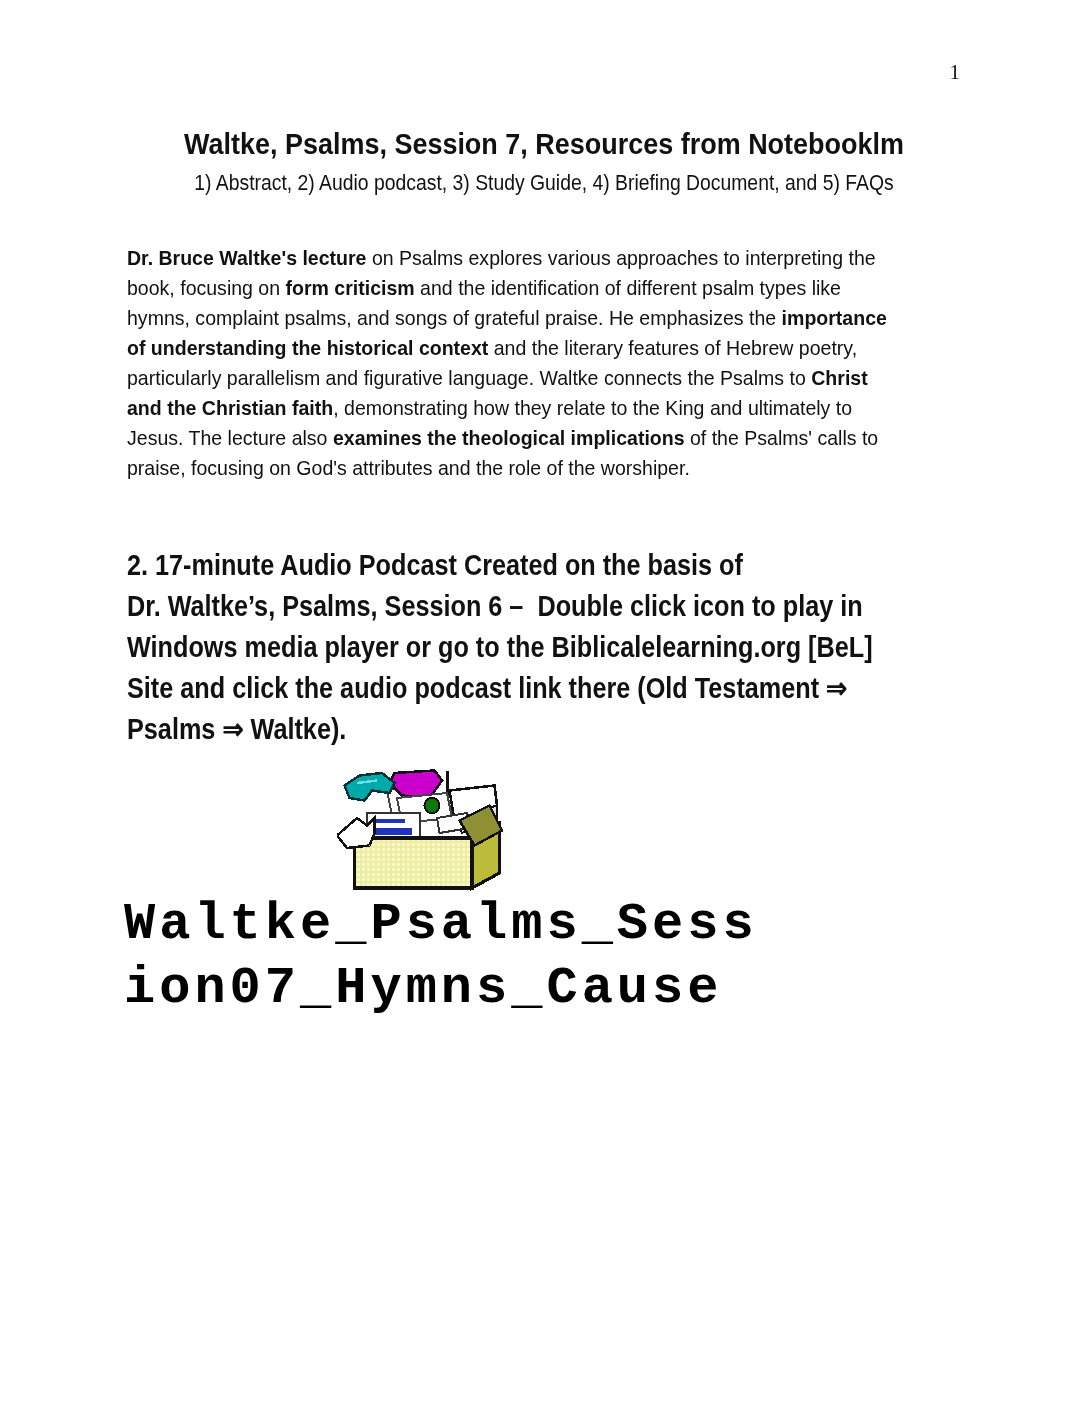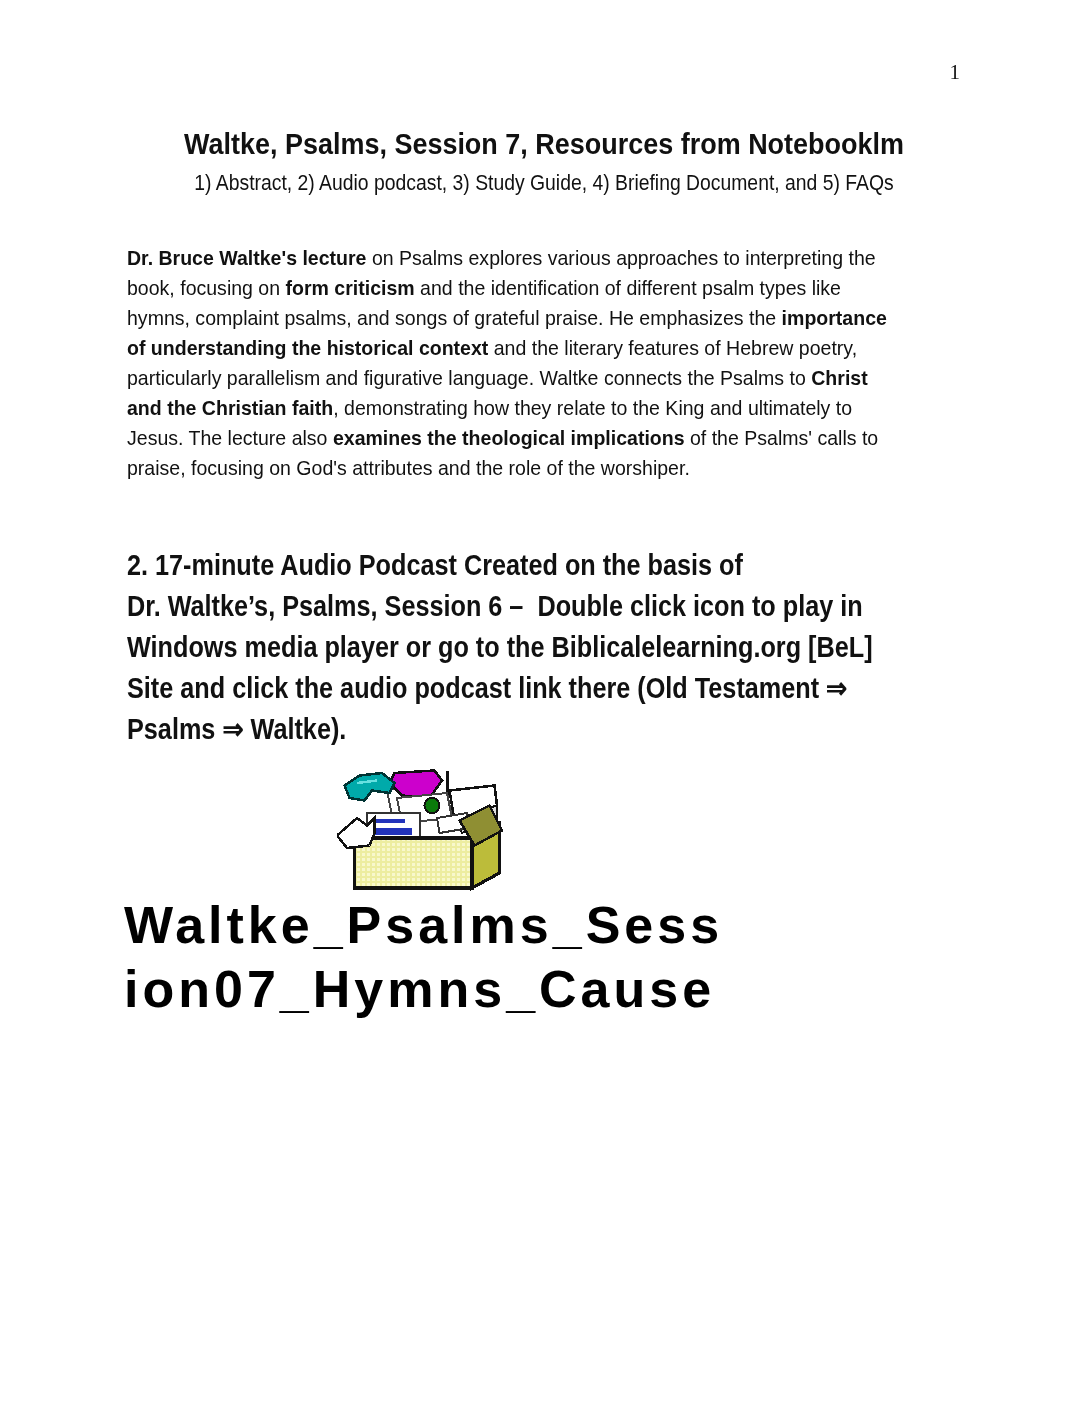--- a/index.html
+++ b/index.html
@@ -77,20 +77,21 @@
     position: absolute;
     left: 124px;
     top: 893px;
     font-size: 52px;
     font-weight: 700;
     line-height: 64px;
     letter-spacing: 4px;
     white-space: pre-wrap;
     color: #000;
     cursor: pointer;
+    font-family: Liberation Mono, monospace;
   }
 </style>
 </head>
 <body>
 
 <div class="page">
 
   <div class="page-number">1</div>
 
   <div class="doc-title">Waltke, Psalms, Session 7, Resources from Notebooklm</div>

